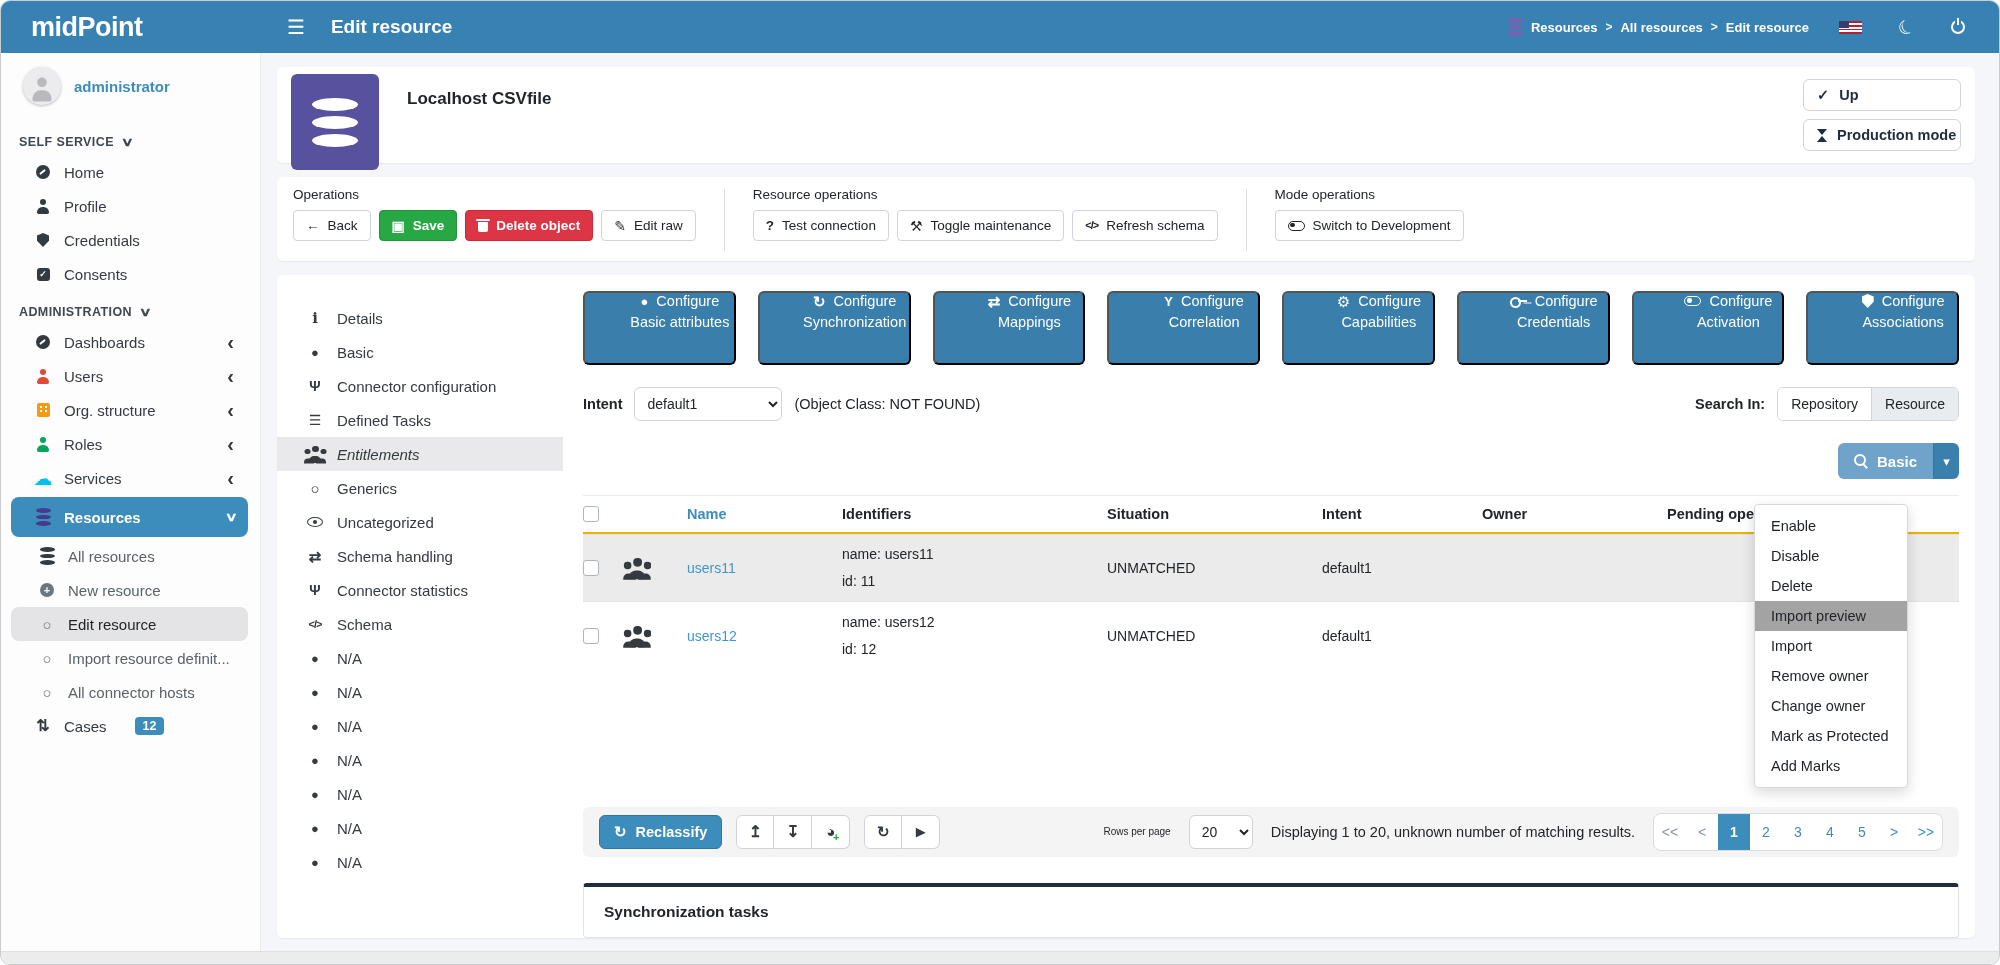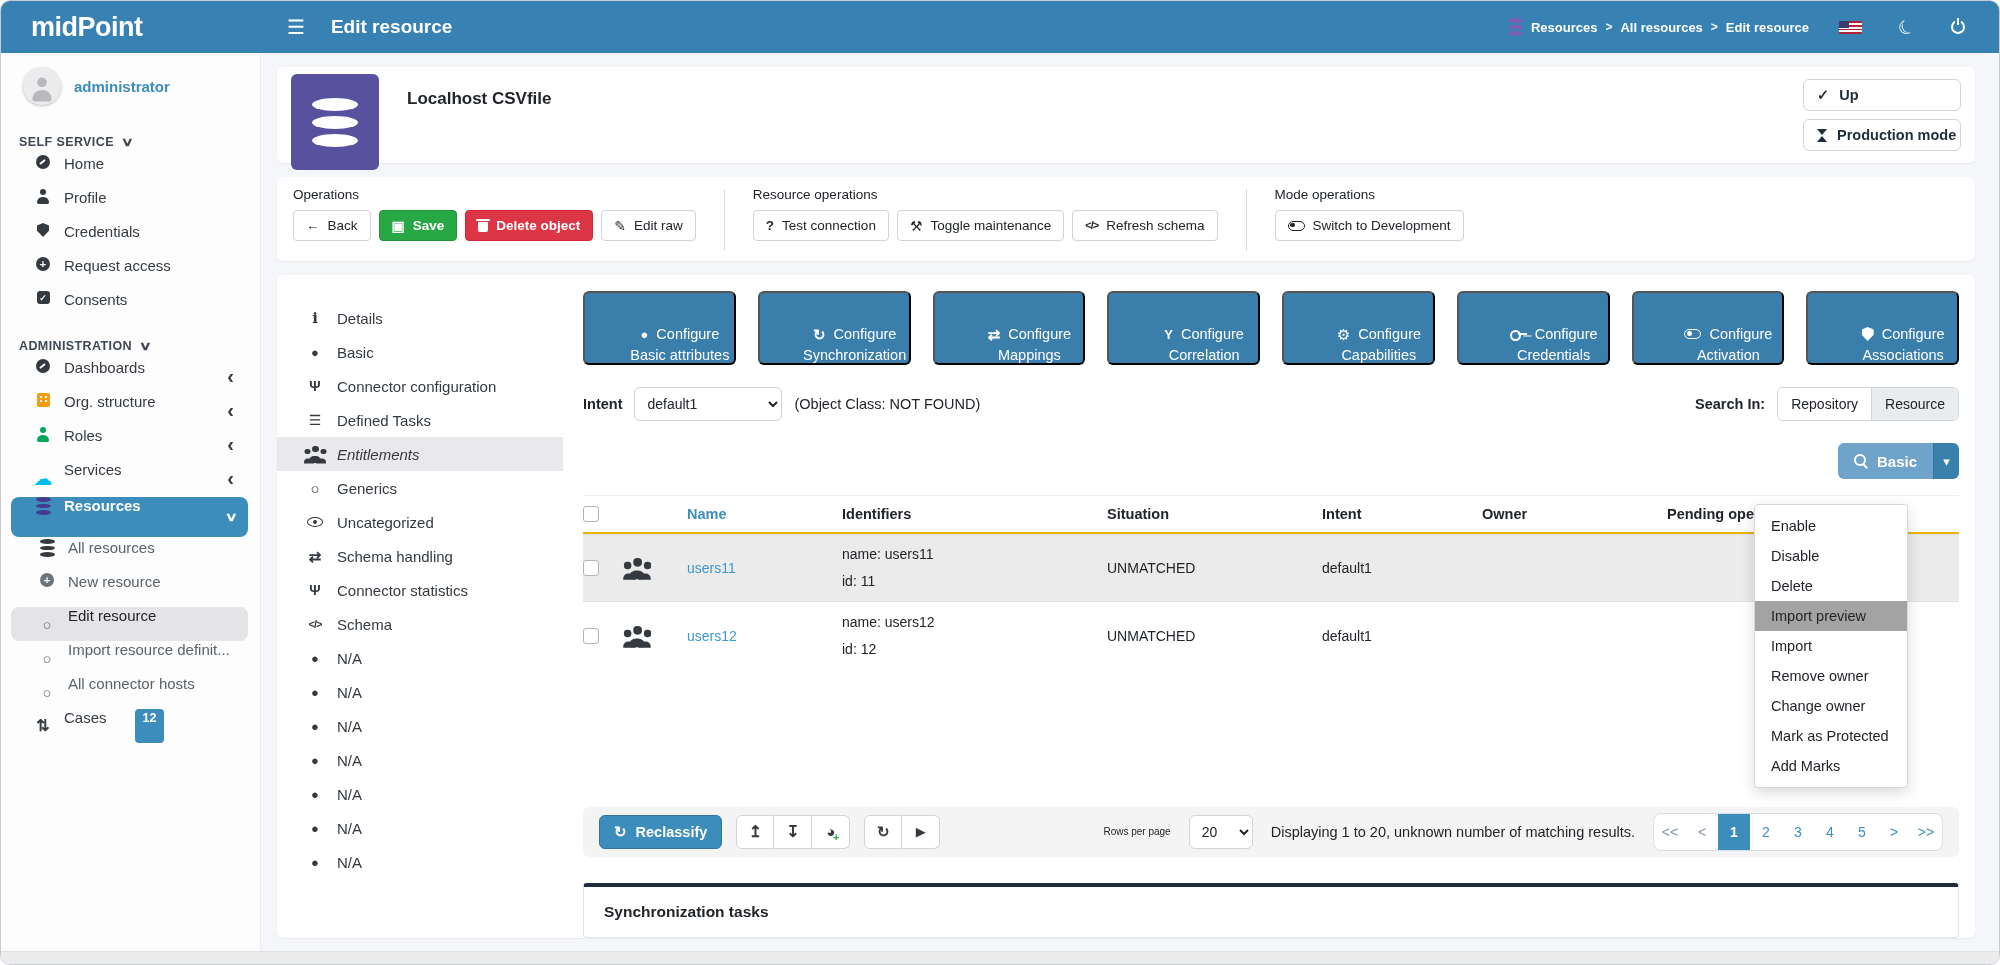--- a/index.html
+++ b/index.html
@@ -93,21 +93,21 @@
   .shell{display:flex; height:913px;}
   .sidebar{width:260px; background:#fdfdfd; border-right:1px solid #ececec; padding-bottom:20px; overflow:hidden;}
   .main{flex:1; padding:14px 24px 0 16px; overflow:hidden;}
 
   
   .user-block{display:flex; align-items:center; gap:13px; padding:14px 18px 16px 22px;}
   .avatar{width:38px; height:38px; border-radius:50%; background:#ececef; box-shadow:0 1px 3px rgba(0,0,0,.25); display:flex; align-items:center; justify-content:center; color:#b9b9bd; overflow:hidden;}
   .avatar .person-glyph{transform:scale(1.6); margin-top:6px;}
   .user-name{color:#3c8dbc; font-size:15px; font-weight:600;}
   .side-section{padding:14px 18px 6px 18px; font-size:12.5px; font-weight:700; color:#3f4750; letter-spacing:.4px; display:flex; align-items:center; gap:9px;}
-  .side-item{display:flex; height:34px; padding-left:30px; font-size:15px; color:#343a40; cursor:pointer;}
+  .side-item{display:flex; align-items:center; height:34px; padding-left:30px; font-size:15px; color:#343a40; cursor:pointer;}
   .side-item .ic{width:24px; display:inline-flex; justify-content:center; margin-right:9px; color:#343a40;}
   .side-item .chev{margin-left:auto; margin-right:26px; color:#343a40;}
   .side-item.active{height:40px; margin:2px 12px 2px 10px; padding-left:20px; background:#3c8dbc; color:#fff; border-radius:8px; font-weight:700;}
   .side-item.active .ic{color:#453a8f;}
   .side-item.active .chev{margin-right:12px; color:#fff;}
   .side-item.sub{padding-left:34px; color:#5a6268;}
   .side-item.sub .ic{color:#6c757d;}
   .side-item.sel{background:#e4e4e7; margin:0 12px 0 10px; padding-left:24px; border-radius:8px; color:#212529;}
   .badge-blue{margin-left:28px; background:#3c8dbc; color:#fff; font-size:12.5px; font-weight:700; padding:2px 8px; border-radius:4px;}
   .c-red{color:#dd4b39 !important;} .c-orange{color:#f39c12 !important;} .c-green{color:#00a65a !important;} .c-cyan{color:#00c0ef !important;} .c-dark{color:#343a40 !important;} .c-gray{color:#6c757d !important;}
@@ -132,21 +132,21 @@
 
   
   .panel{height:663px; background:#fff; border-radius:6px; box-shadow:0 1px 2px rgba(0,0,0,.06); display:flex; overflow:hidden;}
   .otype-nav{width:286px; padding:26px 0 0 0; flex-shrink:0;}
   .otype-item{display:flex; align-items:center; height:34px; padding-left:26px; font-size:15px; color:#343a40; cursor:pointer;}
   .otype-item .ic{width:24px; display:inline-flex; justify-content:center; margin-right:10px;}
   .otype-item.active{background:#e9e9eb;font-style:italic;}
   .content{flex:1; padding:16px 16px 0 20px; display:flex; flex-direction:column; position:relative;}
 
   .cfg-row{display:flex; gap:22px;}
-  .cfg-btn{flex:1; height:74px; background:#3a7fac; color:#fff; border-radius:6px; display:flex; flex-direction:column; align-items:center; justify-content:flex-end; gap:5px; font-size:14.5px; cursor:pointer;padding-left:41px;}
+  .cfg-btn{flex:1; height:74px; background:#3a7fac; color:#fff; border-radius:6px; display:flex; flex-direction:column; align-items:center; justify-content:flex-start; gap:5px; font-size:14.5px; cursor:pointer;padding-left:41px;}
   .cfg-top{display:flex; align-items:center; gap:8px;}
 
   .intent-row{display:flex; align-items:center; margin-top:22px; gap:12px;}
   .lbl-bold{font-size:14.5px; font-weight:700;}
   select{height:34px; border:1px solid #ced4da; border-radius:6px; background:#fff; font-size:14px; color:#212529; font-family:"Liberation Sans",sans-serif; padding:0 8px;}
   .intent-select{width:148px;}
   .note{font-size:14.5px;}
   .searchin{margin-left:auto; display:flex; align-items:center; gap:12px;}
   .seg-group{display:flex; border:1px solid #ced4da; border-radius:6px; overflow:hidden;}
   .seg{height:32px; padding:0 13px; display:flex; align-items:center; font-size:14px; cursor:pointer; background:#fff;}
@@ -262,40 +262,41 @@
         <span>Profile</span>
       </div>
       <div class="side-item">
         <span class="ic">
             <span class="shield-glyph"></span>
           </span>
         <span>Credentials</span>
       </div>
       <div class="side-item">
         <span class="ic">
-            <span class="pluscircle-glyph"></span>
-          </span>
-        <span>Request access</span>
-      </div>
-      <div class="side-item">
-        <span class="ic">
             <span class="checksquare-glyph"></span>
           </span>
         <span>Consents</span>
       </div>
 
       <div class="side-section">
         <span>ADMINISTRATION</span>
         <span class="i i-chevD"></span>
       </div>
       <div class="side-item">
         <span class="ic">
             <span class="tacho-glyph"></span>
           </span>
         <span>Dashboards</span>
+        <span class="chev i i-chevL"></span>
+      </div>
+      <div class="side-item">
+        <span class="ic c-red">
+            <span class="person-glyph"></span>
+          </span>
+        <span>Users</span>
         <span class="chev i i-chevL"></span>
       </div>
       <div class="side-item">
         <span class="ic c-orange">
             <span class="building-glyph"></span>
           </span>
         <span>Org. structure</span>
         <span class="chev i i-chevL"></span>
       </div>
       <div class="side-item">

